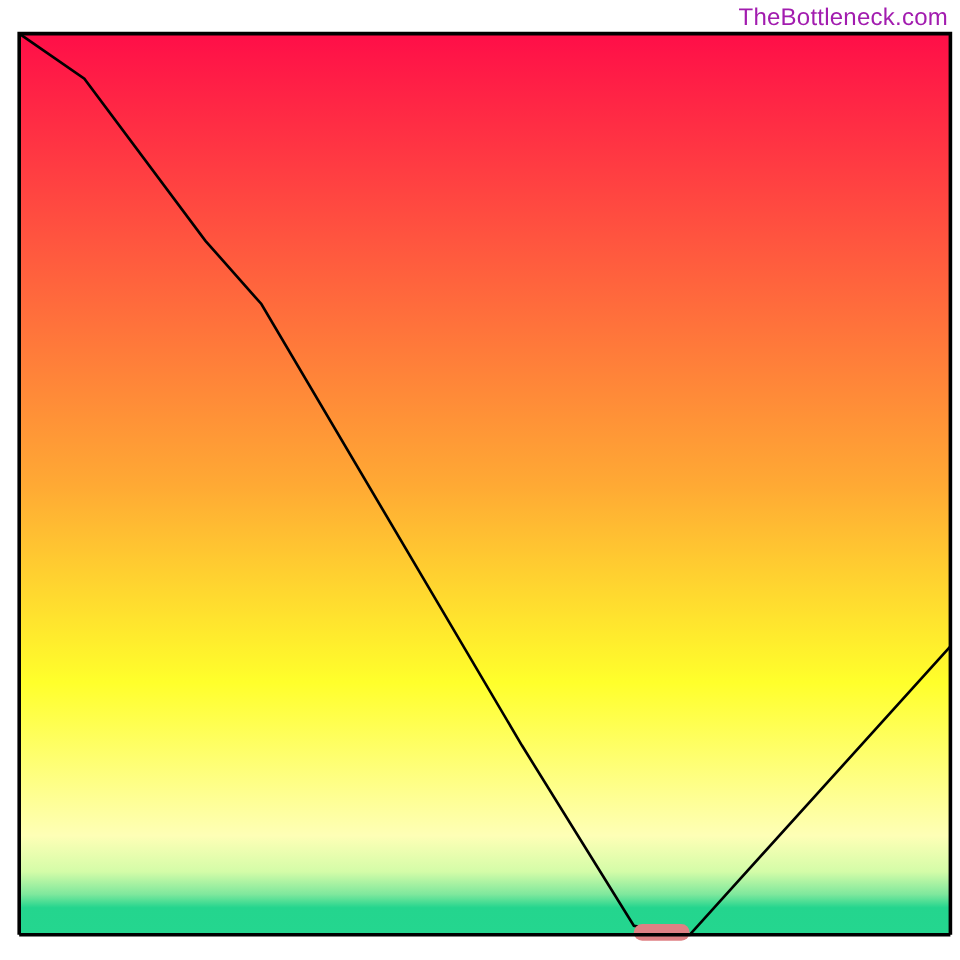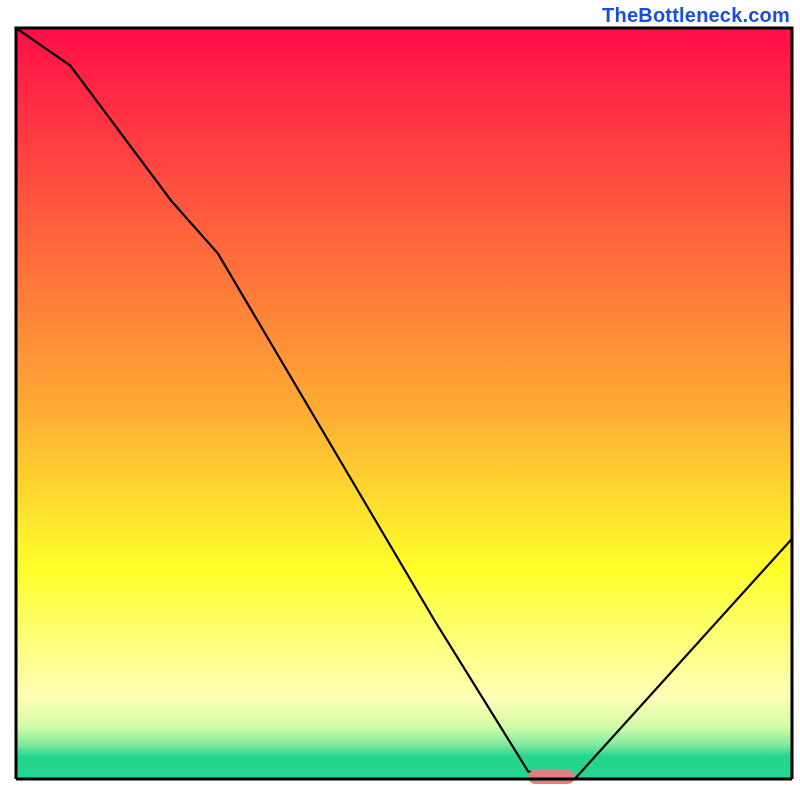--- a/index.html
+++ b/index.html
@@ -14,22 +14,22 @@
   .canvas {
     position: relative;
     width: 800px;
     height: 800px;
   }
   .attribution {
     position: absolute;
     top: 4px;
     right: 10px;
     font-size: 20px;
-    font-weight: 700;
-    color: #1d4ed8;
+    font-weight: 400;
+    color: #a21caf;
     letter-spacing: 0.2px;
   }
   svg.plot {
     position: absolute;
     left: 0;
     top: 0;
     width: 800px;
     height: 800px;
     display: block;
   }

